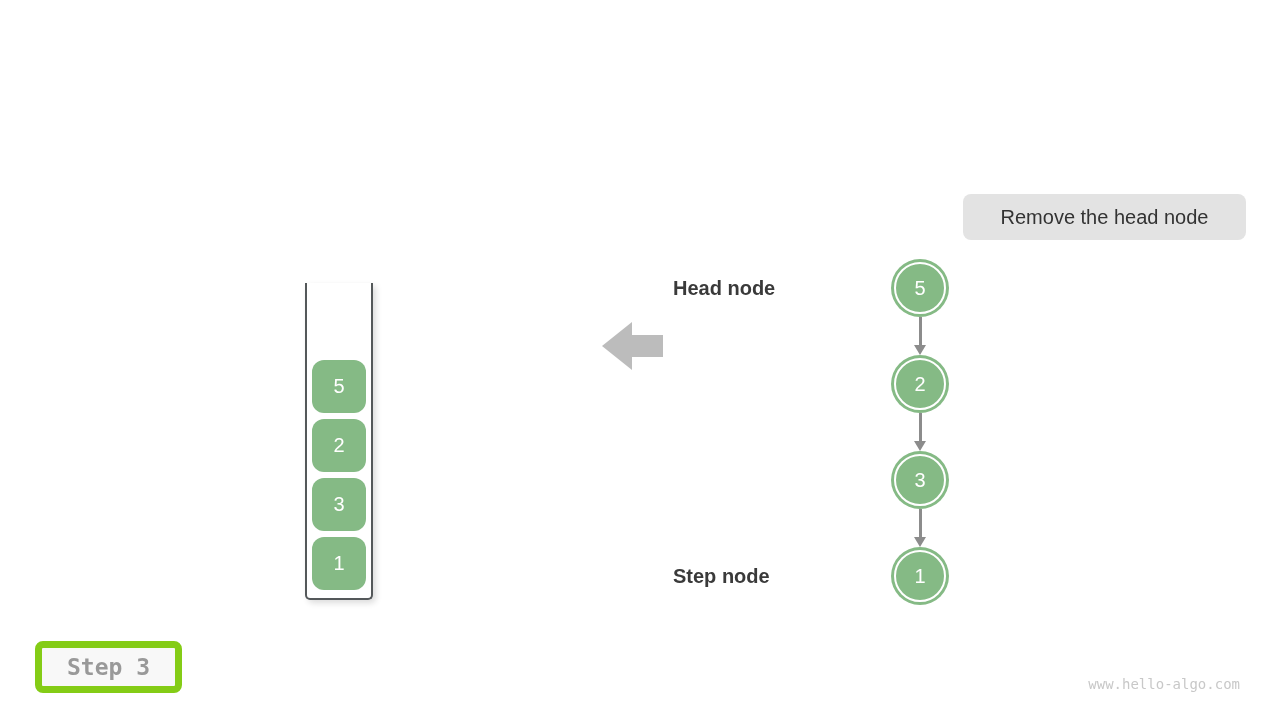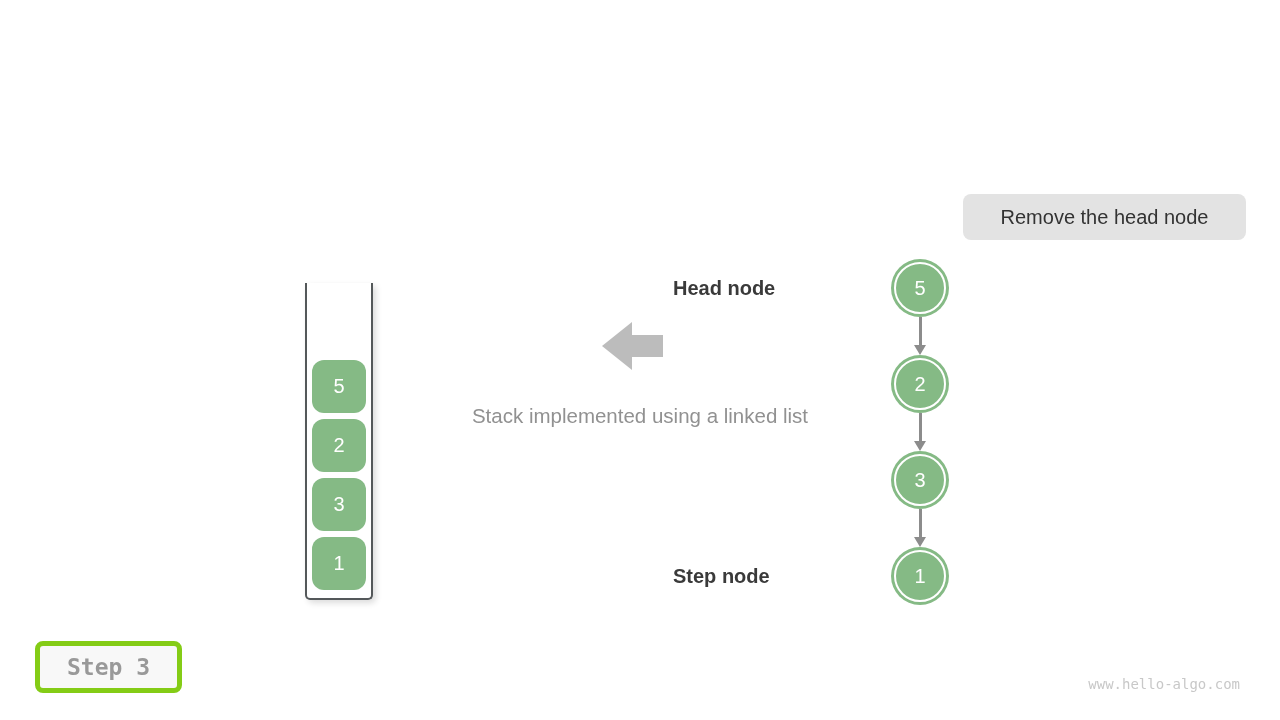--- a/index.html
+++ b/index.html
@@ -119,21 +119,21 @@
     font-size: 20px;
     font-weight: bold;
     color: #3a3a3a;
   }
 
   
   .step-badge {
     position: absolute;
     left: 35px; top: 641px; width: 147px; height: 52px;
     background: #f8f8f8;
-    border: 5px solid #84cc16;
+    border: 7px solid #84cc16;
     border-radius: 8px;
     display: flex;
     align-items: center;
     justify-content: center;
     font-family: "DejaVu Sans Mono", monospace;
     font-size: 23px;
     font-weight: bold;
     color: #999999;
   }
 
@@ -168,21 +168,20 @@
     </div>
     <div class="stack-item">
       <span>1</span>
     </div>
   </div>
 
   <svg class="big-arrow" width="61" height="48" viewBox="0 0 61 48">
     <polygon points="0,24 30,0 30,13 61,13 61,35 30,35 30,48" fill="#bcbcbc"></polygon>
   </svg>
 
-  <div class="caption">Stack implemented using a linked list</div>
 
   <div class="ll-label" style="top: 277px;">Head node</div>
   <div class="ll-label" style="top: 565px;">Step node</div>
 
   <div class="ll-node" style="left: 891px; top: 259px;">
     <span>5</span>
   </div>
   <div class="ll-node" style="left: 891px; top: 355px;">
     <span>2</span>
   </div>

